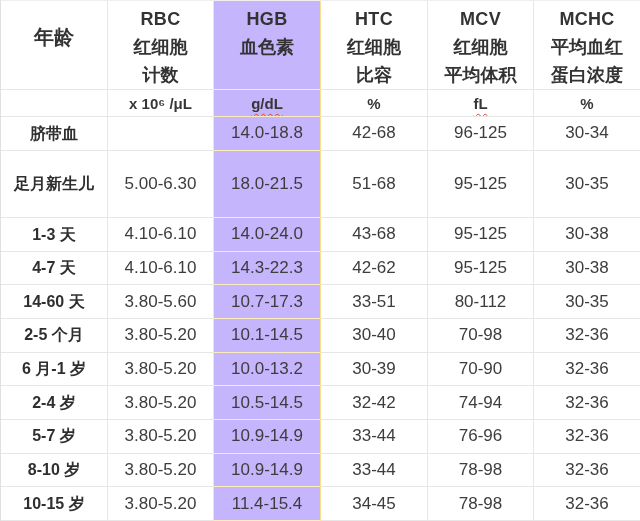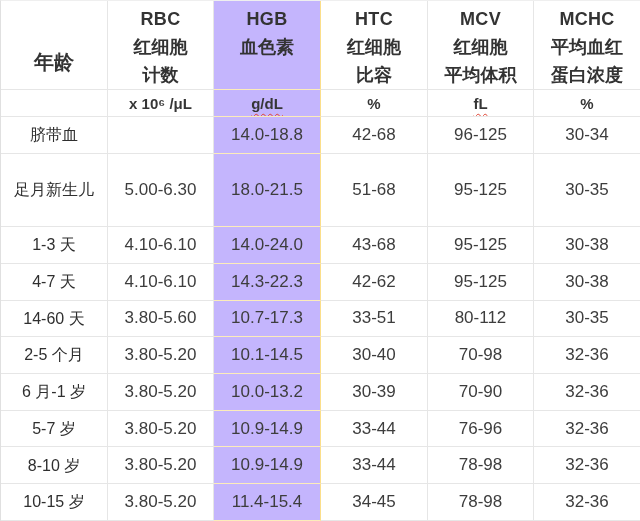--- a/index.html
+++ b/index.html
@@ -9,27 +9,27 @@
         border-left:1px solid #e0e0e0;border-top:1px solid #efefef;}
   th,td{box-sizing:border-box;padding:0;text-align:center;vertical-align:middle;
         border-right:1px solid #e6e6e6;border-bottom:1px solid #e6e6e6;
         font-weight:400;overflow:hidden;}
   
   .hl{background:#c4b5fd;border-right-color:#fbde8a;border-bottom-color:#fcecba;}
   
   tr.head-names th{height:88px;vertical-align:top;padding-top:5px;font-weight:700;color:#333;}
   tr.head-names .abbr{font-size:18px;line-height:27px;letter-spacing:.3px;}
   tr.head-names .cname{font-size:18px;line-height:28px;}
-  tr.head-names .age-label{font-size:20px;line-height:28px;margin-top:42px;}
+  tr.head-names .age-label{font-size:20px;line-height:28px;margin-top:17px;}
   
   tr.head-units th{height:27px;font-size:15px;font-weight:700;color:#363636;}
   
   tbody tr{height:29px;}
   tbody tr.tall{height:58px;}
-  tbody th.age{font-weight:400;font-size:16px;line-height:1.35;padding:0 1px;color:#2f2f2f;}
+  tbody th.age{font-weight:700;font-size:16px;line-height:1.35;padding:0 1px;color:#2f2f2f;}
   tbody td{font-size:17px;color:#3d3d3d;}
   
   .sq{text-decoration-line:underline;text-decoration-style:wavy;text-decoration-color:#e04434;
       text-decoration-thickness:1px;text-underline-offset:4px;}
 </style>
 </head>
 <body>
 
 <div class="page">
   <table>
@@ -131,20 +131,28 @@
         </tr>
         <tr>
           <th class="age">6 月-1 岁</th>
           <td>3.80-5.20</td>
           <td class="hl">10.0-13.2</td>
           <td>30-39</td>
           <td>70-90</td>
           <td>32-36</td>
         </tr>
         <tr>
+          <th class="age">2-4 岁</th>
+          <td>3.80-5.20</td>
+          <td class="hl">10.5-14.5</td>
+          <td>32-42</td>
+          <td>74-94</td>
+          <td>32-36</td>
+        </tr>
+        <tr>
           <th class="age">5-7 岁</th>
           <td>3.80-5.20</td>
           <td class="hl">10.9-14.9</td>
           <td>33-44</td>
           <td>76-96</td>
           <td>32-36</td>
         </tr>
         <tr>
           <th class="age">8-10 岁</th>
           <td>3.80-5.20</td>

